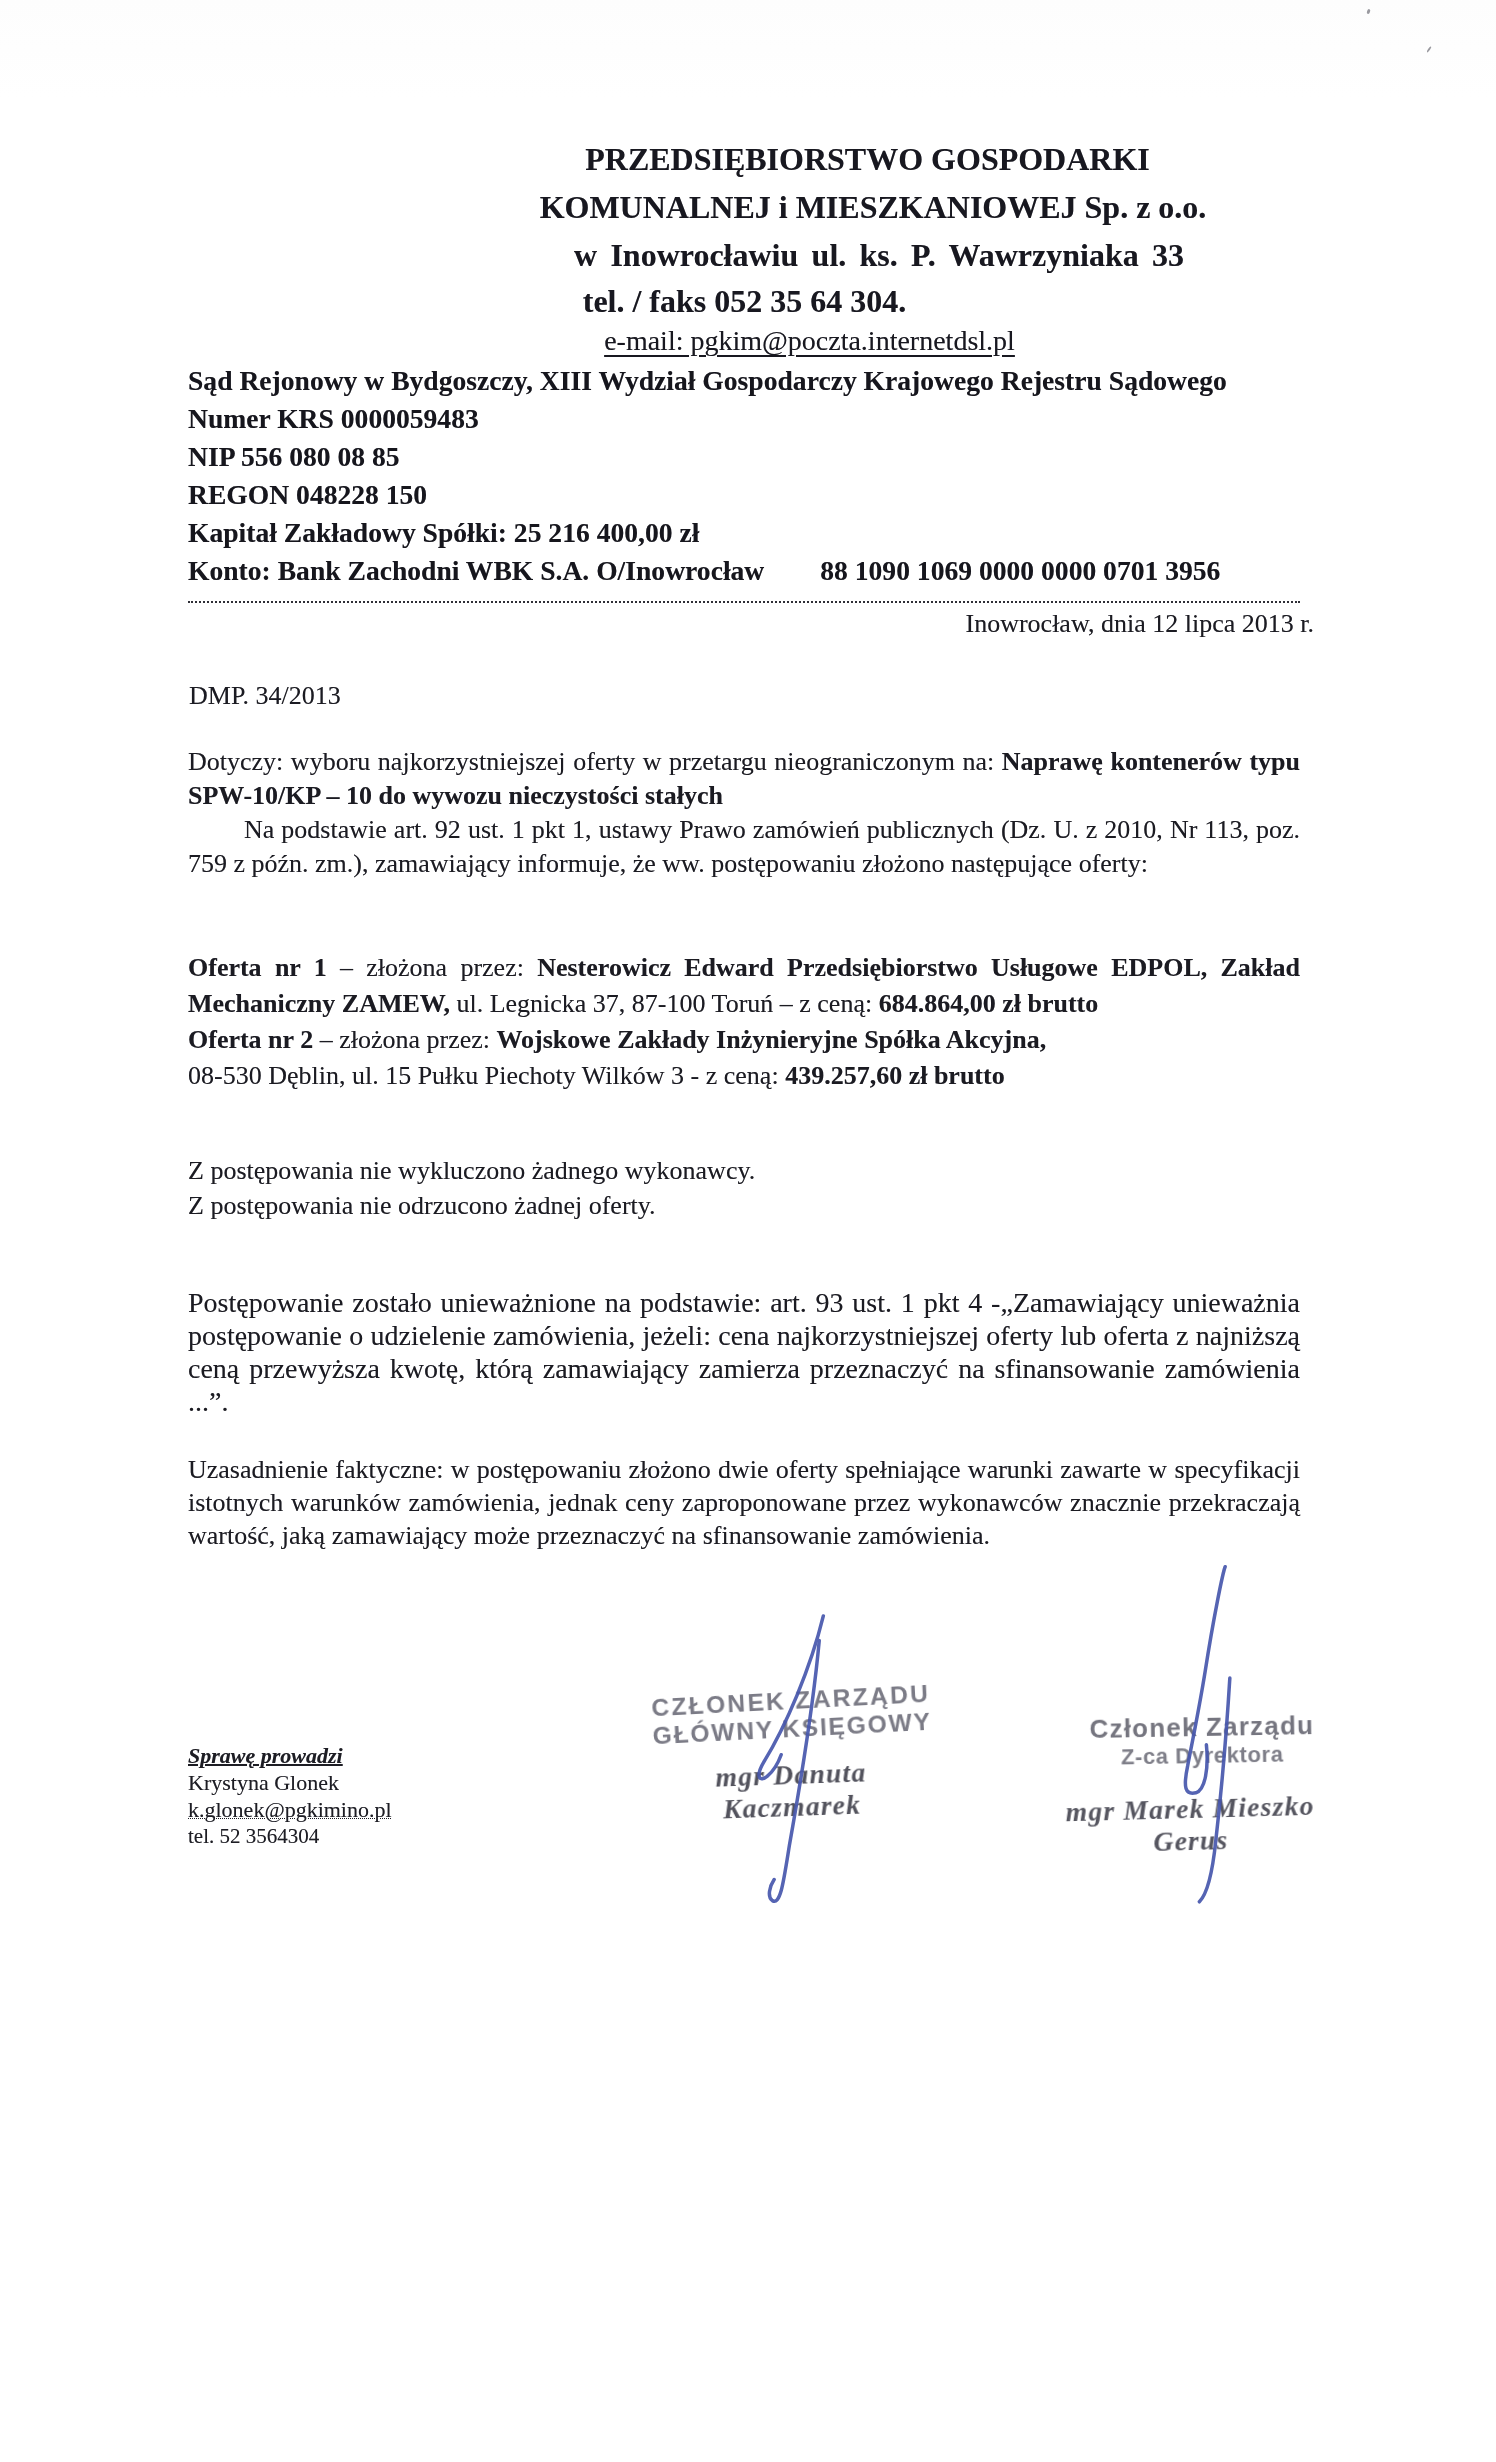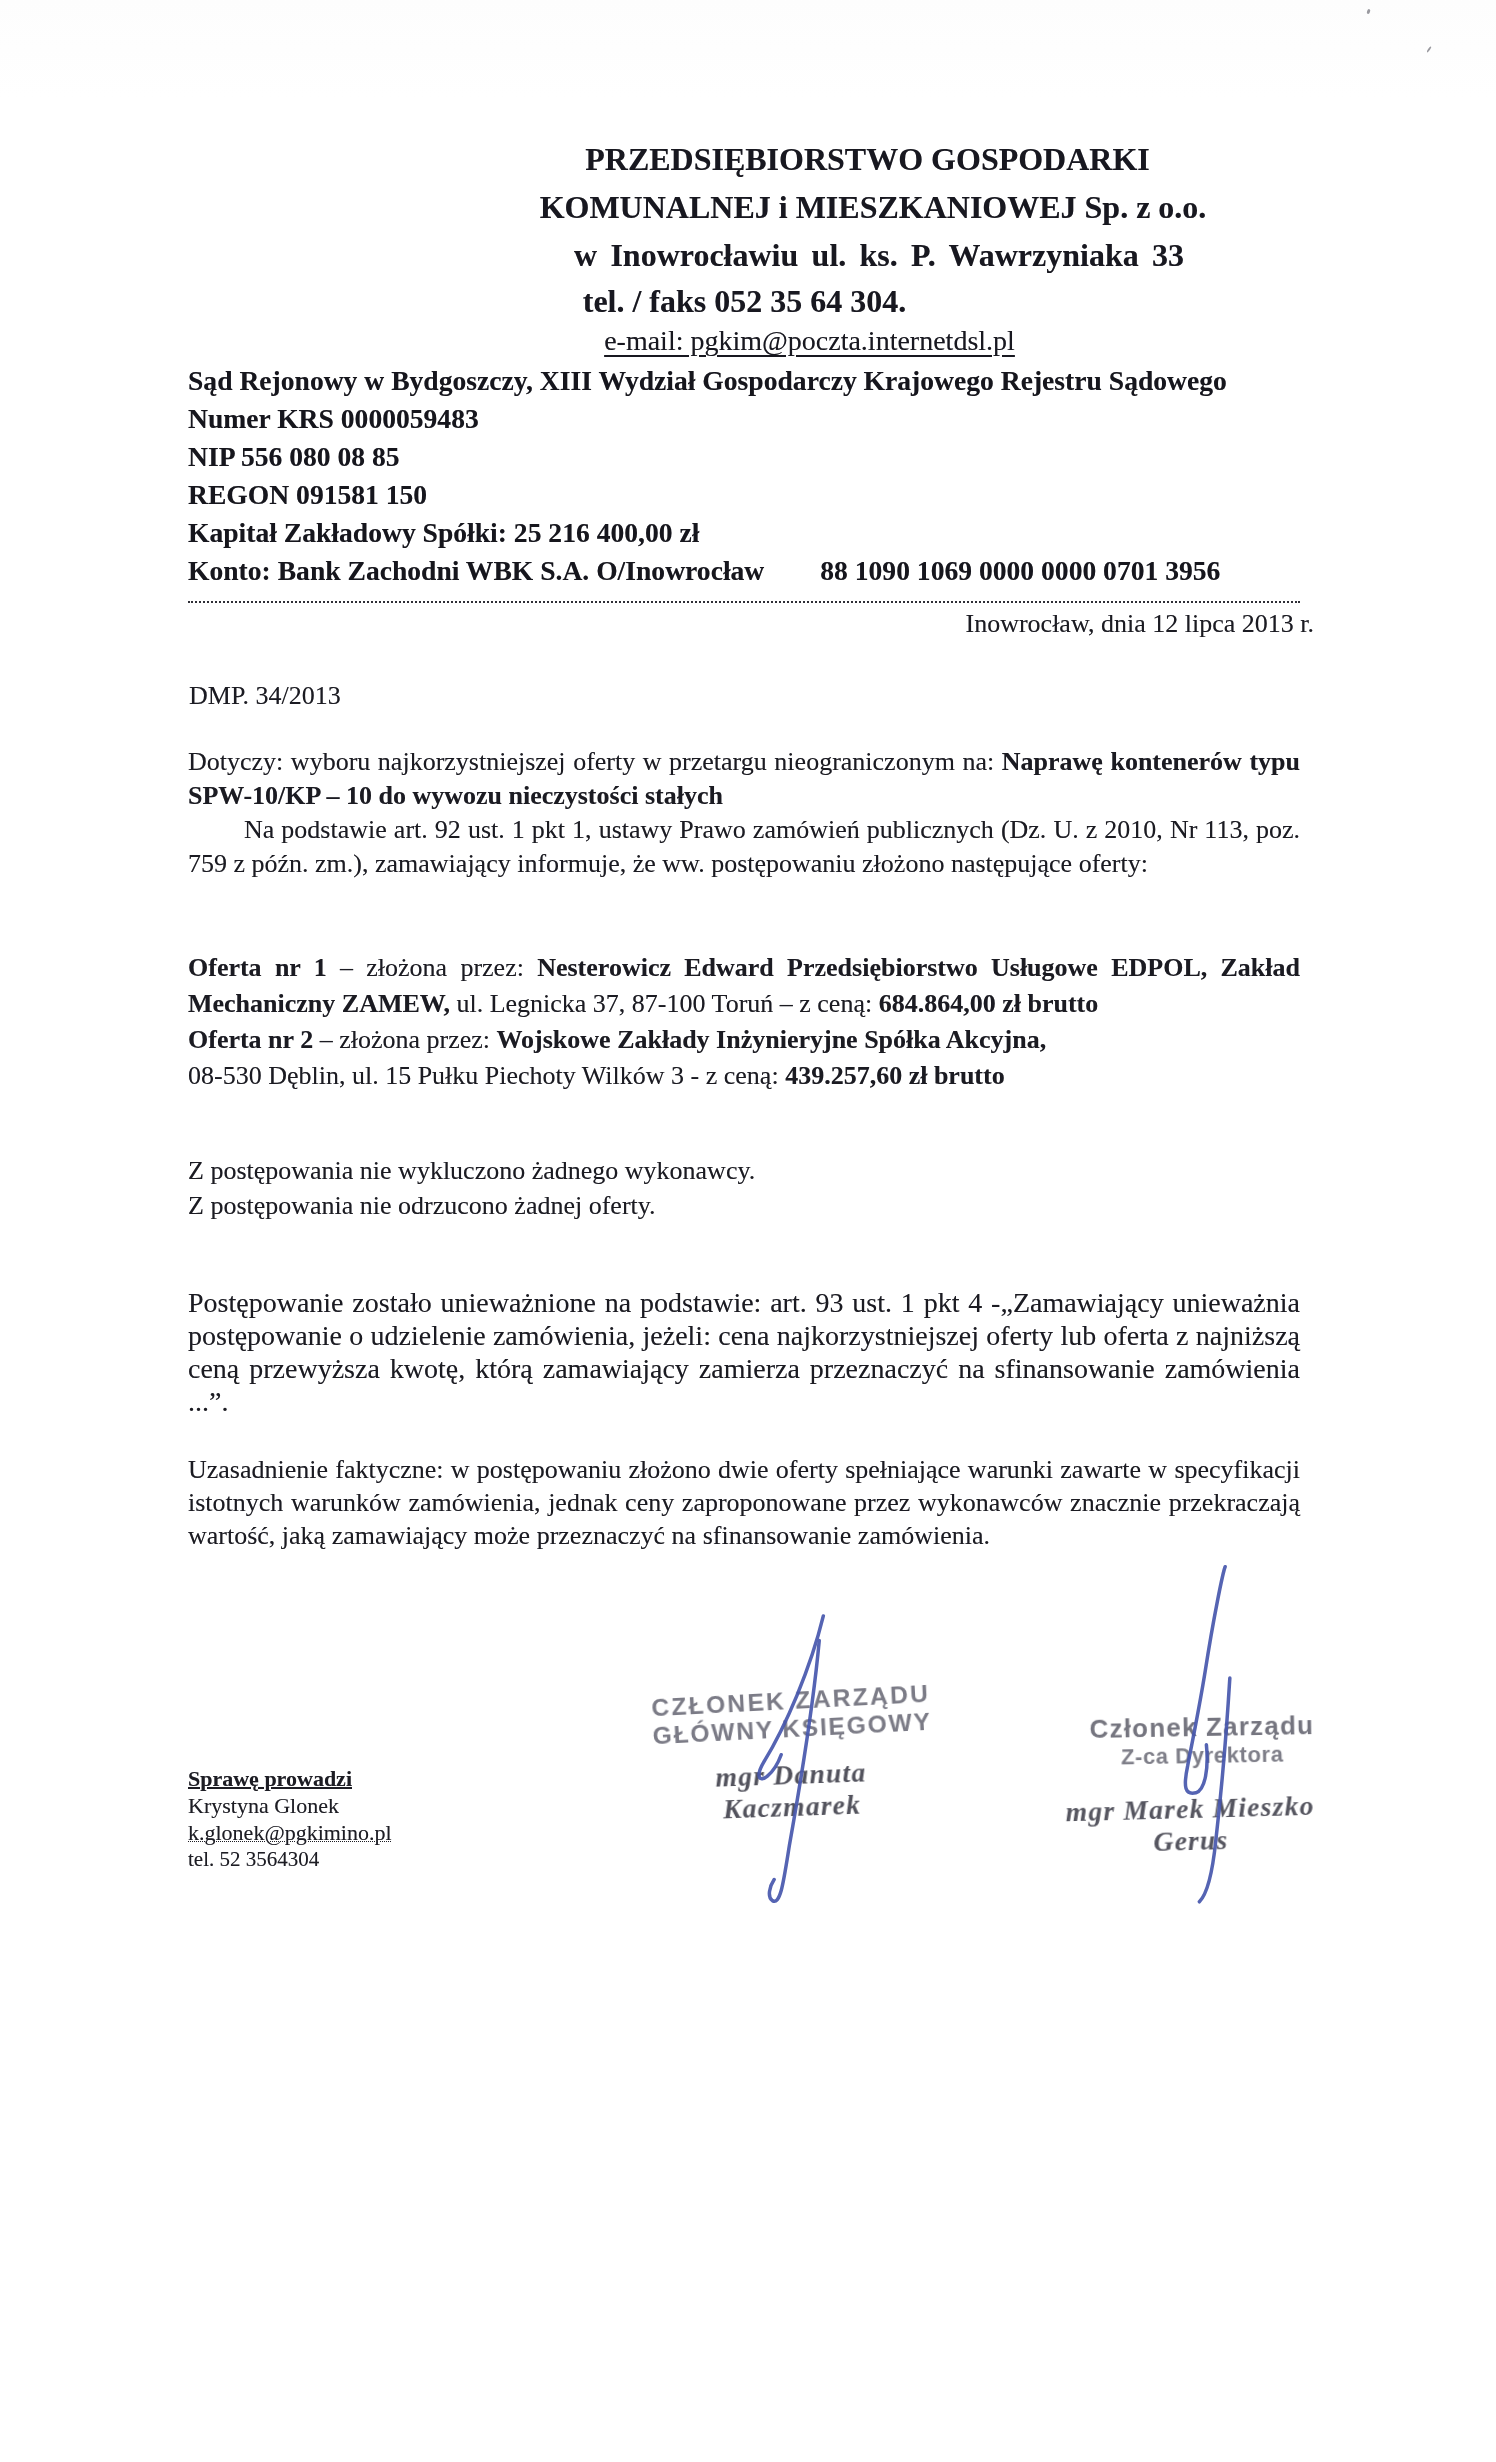--- a/index.html
+++ b/index.html
@@ -61,21 +61,21 @@
   .body-a{left:188px;top:745px;width:1112px;font-size:26px;line-height:34px;}
   .body-a .indent{text-indent:56px;}
   .body-b{left:188px;top:950px;width:1112px;font-size:26px;line-height:36px;}
   .body-c{left:188px;top:1153px;width:1112px;font-size:26px;line-height:35px;}
   .body-d{left:188px;top:1286px;width:1112px;font-size:28px;line-height:33px;}
   .body-e{left:188px;top:1453px;width:1112px;font-size:26px;line-height:33px;}
   p{margin:0;}
 
   
   .prowadzi{left:188px;top:1742px;width:305px;font-size:22px;line-height:27px;color:#1d1d24;}
-  .prowadzi .title{font-weight:bold;text-decoration:underline;text-decoration-thickness:1.8px;margin-top:23px;}
+  .prowadzi .title{font-weight:bold;font-style:italic;text-decoration:underline;text-decoration-thickness:1.8px;}
   .prowadzi .mail{text-decoration:underline;text-decoration-style:dotted;text-decoration-thickness:1.2px;}
   .prowadzi .tel{font-size:21px;}
 
   .stamp{font-family:"Liberation Sans",sans-serif;font-weight:bold;text-align:center;
     filter:blur(0.2px);}
   .stamp-mid{left:642px;top:1687px;width:299px;color:#7b7b86;transform:rotate(-3deg);}
   .stamp-mid .l1{font-size:24.6px;letter-spacing:2.3px;}
   .stamp-mid .l2{font-size:24.6px;letter-spacing:1.8px;}
   .stamp-mid-name{left:651px;top:1759px;width:281px;text-align:center;
     font-size:27.6px;font-style:italic;font-weight:bold;letter-spacing:1.2px;color:#53535d;
@@ -102,21 +102,21 @@
   <div class="abs h-line h2 ctr scan">KOMUNALNEJ i MIESZKANIOWEJ Sp. z o.o.</div>
   <div class="abs h-line h1 ctr scan">PRZEDSIĘBIORSTWO GOSPODARKI</div>
   <div class="abs h-line h3 ctr scan">w Inowrocławiu ul. ks. P. Wawrzyniaka 33</div>
   <div class="abs h-line h4 ctr scan">tel. / faks 052 35 64 304.</div>
   <div class="abs h-line h5 ctr scan">e-mail: pgkim@poczta.internetdsl.pl</div>
 
   <div class="abs registry scan">
     <div>Sąd Rejonowy w Bydgoszczy, XIII Wydział Gospodarczy Krajowego Rejestru Sądowego</div>
     <div>Numer KRS 0000059483</div>
     <div>NIP 556 080 08 85</div>
-    <div>REGON 091581 150</div>
+    <div>REGON 048228 150</div>
     <div>Kapitał Zakładowy Spółki: 25 216 400,00 zł</div>
     <div>
       <span>Konto: Bank Zachodni WBK S.A. O/Inowrocław</span><span class="konto-gap"></span><span>88 1090 1069 0000 0000 0701 3956</span>
     </div>
   </div>
 
   <div class="abs dotted-rule"></div>
   <div class="abs date-line scan">Inowrocław, dnia 12 lipca 2013 r.</div>
   <div class="abs ref-line scan">DMP. 34/2013</div>
 

